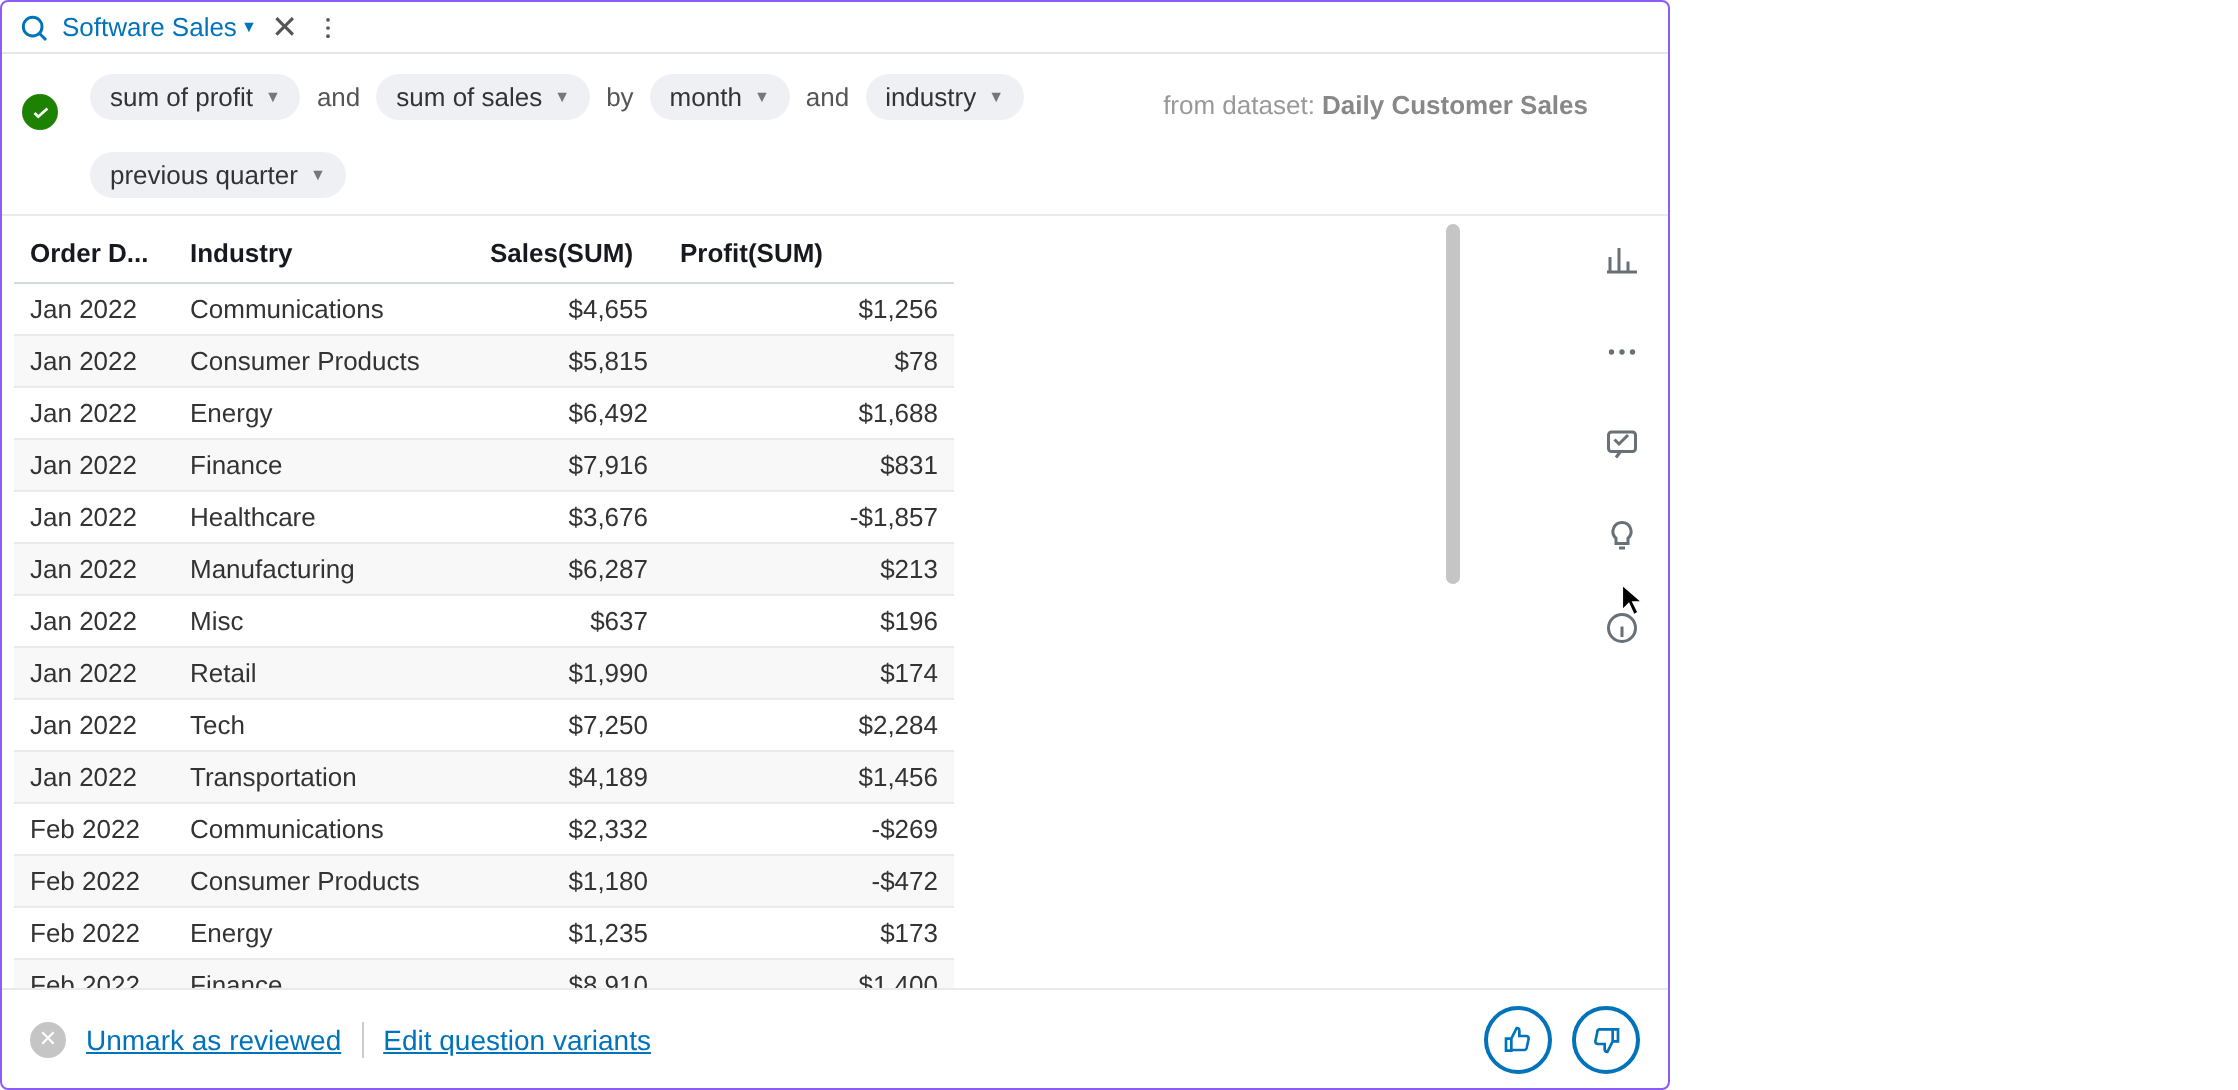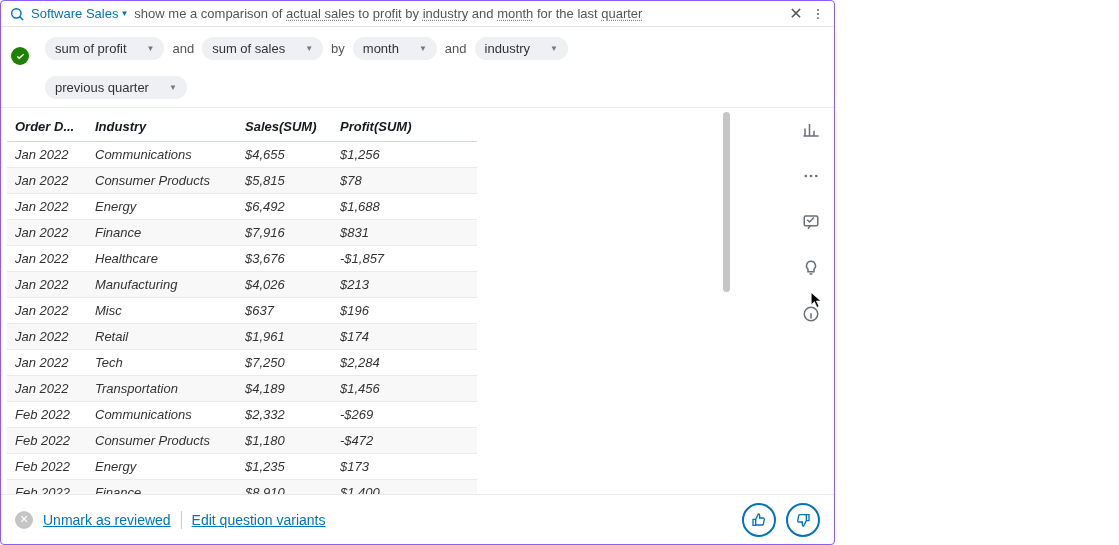--- a/index.html
+++ b/index.html
@@ -54,49 +54,49 @@
       display:flex; align-items:center; justify-content:center; color:#fff;
       margin-right:16px; margin-top:14px; flex-shrink:0;
     }
     .check-icon svg{width:11px;height:11px;}
     .chips {
       display:flex; flex-wrap:wrap; align-items:center; gap:8px; flex:1;
       padding-top:4px;
     }
     .chip {
       background:#eef0f3; border-radius:14px; padding:4px 10px;
-      display:flex; align-items:center; gap:20px; font-size:13px; color:#333;
+      display:flex; align-items:center; gap:6px; font-size:13px; color:#333;
     }
     .chip .tri { font-size:8px; color:#777;}
     .conn { color:#555; font-size:13px;}
     .dataset-label {
       color:#999; font-size:13px; position:absolute; right:40px; top:18px;
     }
     .dataset-label b { font-weight:600; color:#888;}
 
     
     .content-area {
-      flex:1; display:flex; position:relative; overflow:hidden;font-style:italic;
+      flex:1; display:flex; position:relative; overflow:hidden;
     }
     .table-scroll {
       flex:1; overflow-y:auto; padding:0 0 0 0; position:relative;
     }
     table.data {
       width: 470px; border-collapse:collapse; font-size:13px;
       margin-left:6px; margin-top:4px;
     }
     table.data th {
       text-align:left; font-weight:700; color:#16191f; padding:7px 8px;
       border-bottom:1px solid #d5dbdb; background:#fff; position:sticky; top:0;
     }
     table.data th.num { }
     table.data td {
       padding:5px 8px; border-bottom:1px solid #eaeaea; color:#333;
     }
-    table.data td.num { text-align:left;}
+    table.data td.num { text-align:right;}
     table.data tr:nth-child(even) td { background:#f8f8f8;}
     table.data tr:nth-child(odd) td { background:#fff;}
 
     .fake-scrollbar {
       position:absolute; right:56px; top:4px; width:7px; height:180px;
       background:#c5c5c5; border-radius:4px;
     }
 
     
     .action-rail {
@@ -142,23 +142,20 @@
     <span class="q-icon">
       <svg viewBox="0 0 24 24" fill="none" stroke="currentColor" stroke-width="2.2">
           <circle cx="11" cy="11" r="7"></circle>
           <path d="M15.8 15.8 L21 21"></path>
         </svg>
     </span>
     <span class="topic-select">
       <span>Software Sales</span>
       <span class="tri">▼</span>
     </span>
-    <span class="query-text">
-      <span>show me a comparison of </span><span class="u">actual sales</span><span> to </span><span class="u">profit</span><span> by </span><span class="u">industry</span><span> and </span><span class="u">month</span><span> for the last </span><span class="u">quarter</span>
-    </span>
     <span class="close-x">✕</span>
     <span class="kebab">
       <svg viewBox="0 0 24 24" fill="currentColor">
           <circle cx="12" cy="5" r="1.6"></circle>
           <circle cx="12" cy="12" r="1.6"></circle>
           <circle cx="12" cy="19" r="1.6"></circle>
         </svg>
     </span>
   </div>
 
@@ -187,20 +184,23 @@
       <span class="chip">
           <span>industry</span>
           <span class="tri">▼</span>
         </span>
       <div style="flex-basis:100%;height:0;"></div>
       <span class="chip">
           <span>previous quarter</span>
           <span class="tri">▼</span>
         </span>
     </div>
+    <span class="dataset-label">
+      <span>from dataset: </span><b>Daily Customer Sales</b>
+    </span>
   </div>
 
   <div class="content-area">
     <div class="table-scroll">
       <table class="data">
         <thead>
         <tr>
           <th style="width:80px">Order D...</th>
           <th style="width:150px">Industry</th>
           <th class="num" style="width:95px">Sales(SUM)</th>
@@ -234,33 +234,33 @@
             </tr>
             <tr>
               <td>Jan 2022</td>
               <td>Healthcare</td>
               <td class="num">$3,676</td>
               <td class="num">-$1,857</td>
             </tr>
             <tr>
               <td>Jan 2022</td>
               <td>Manufacturing</td>
-              <td class="num">$4,026</td>
+              <td class="num">$6,287</td>
               <td class="num">$213</td>
             </tr>
             <tr>
               <td>Jan 2022</td>
               <td>Misc</td>
               <td class="num">$637</td>
               <td class="num">$196</td>
             </tr>
             <tr>
               <td>Jan 2022</td>
               <td>Retail</td>
-              <td class="num">$1,961</td>
+              <td class="num">$1,990</td>
               <td class="num">$174</td>
             </tr>
             <tr>
               <td>Jan 2022</td>
               <td>Tech</td>
               <td class="num">$7,250</td>
               <td class="num">$2,284</td>
             </tr>
             <tr>
               <td>Jan 2022</td>

